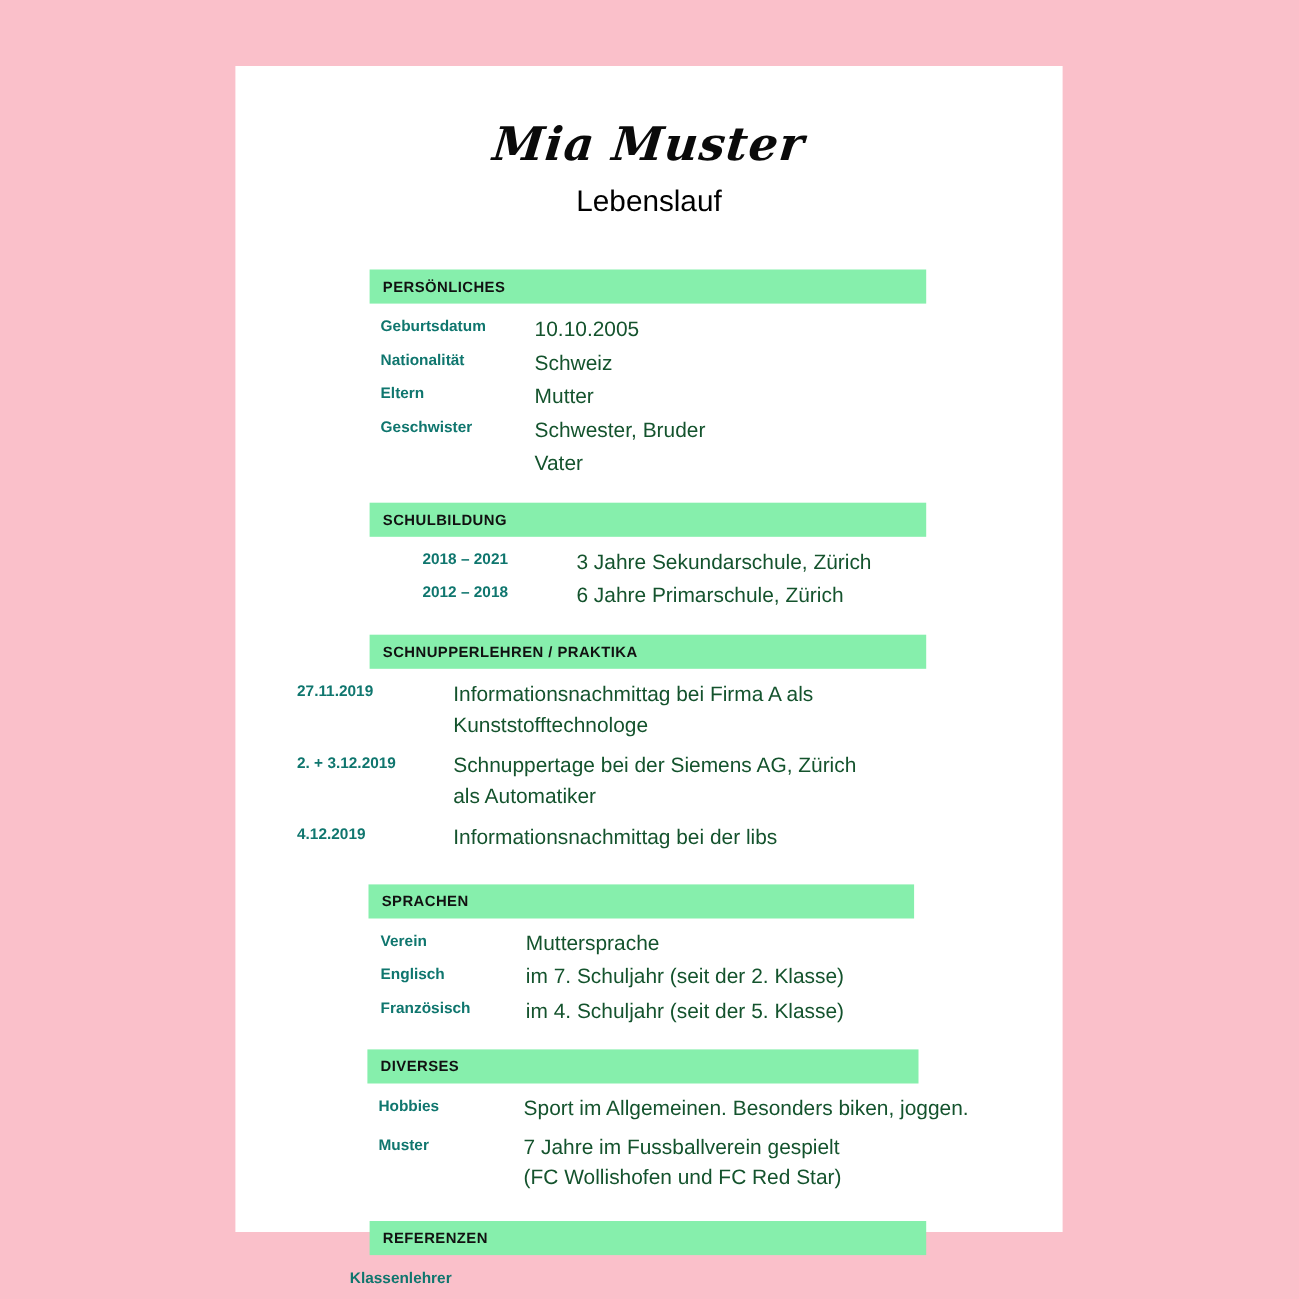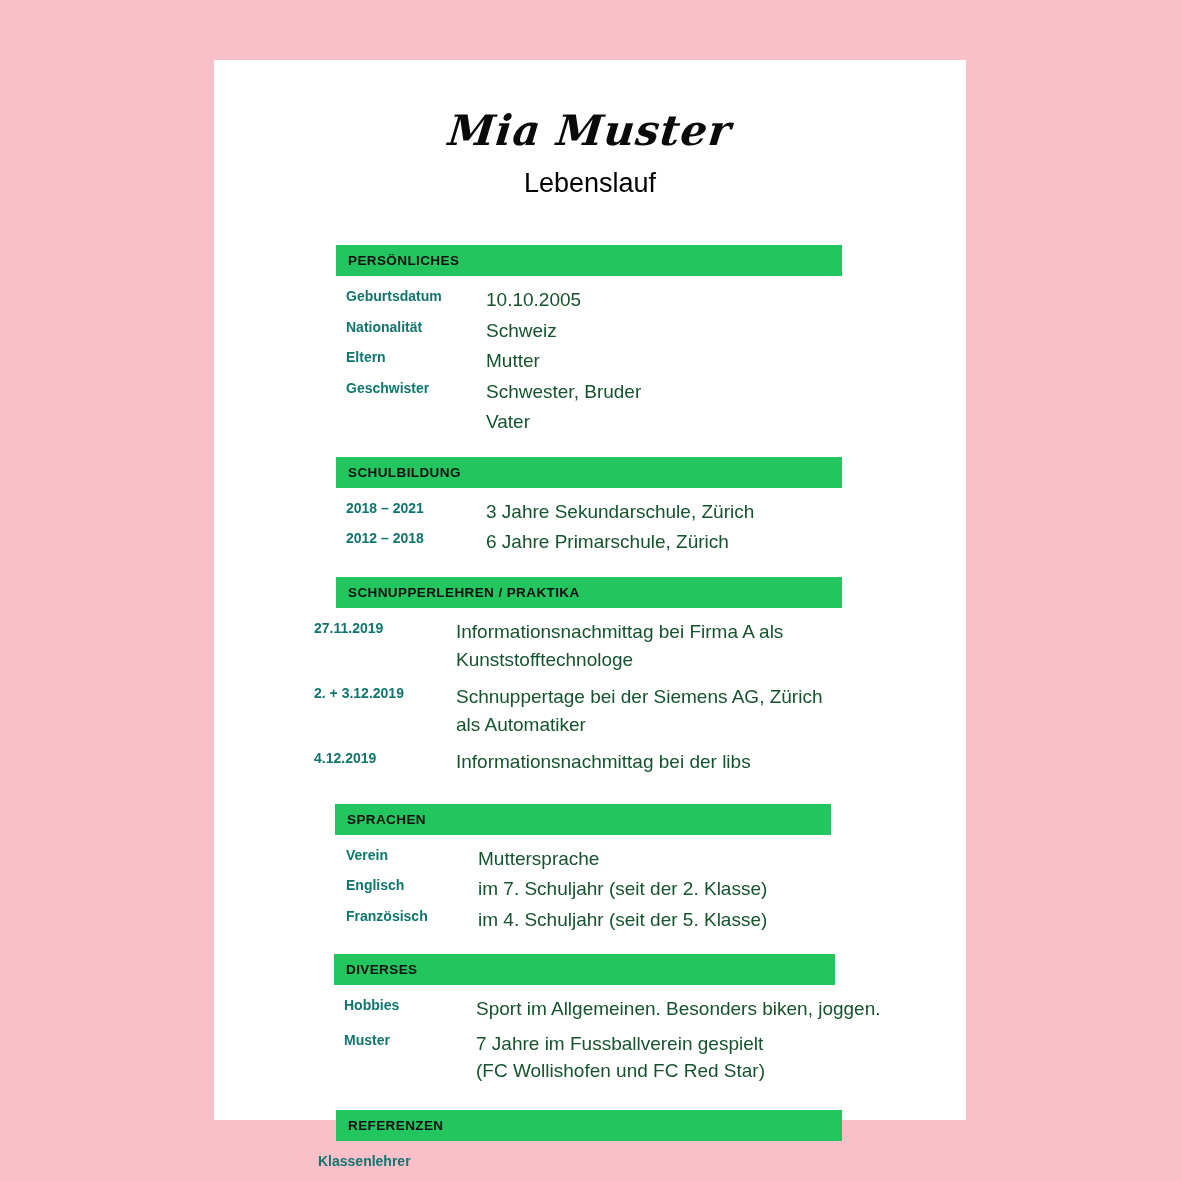--- a/index.html
+++ b/index.html
@@ -50,21 +50,21 @@
   .content {
     margin-top: 46px;
     padding: 0 0 0 0;
   }
 
   .section {
     position: relative;
   }
 
   .section-title {
-    background: #22c55e;
+    background: #86efac;
     font-size: 13.5px;
     font-weight: 700;
     letter-spacing: 0.4px;
     color: #111;
     padding: 8px 0 8px 12px;
     box-sizing: border-box;
   }
 
   .section-body {
     padding: 10px 0 8px 0;
@@ -93,24 +93,24 @@
     flex: 1 1 auto;
   }
 
   
   .sec-personal  .section-title { width: 506px; margin-left: 122px; }
   .sec-personal  .section-body  { margin-left: 132px; }
   .sec-personal  .row-label     { width: 140px; }
 
   .sec-school    .section-title { width: 506px; margin-left: 122px; }
   .sec-school    .section-body  { margin-left: 132px; }
-  .sec-school    .row-label     { width: 140px; }
+  .sec-school    .row-label     { width: 140px; margin-left: 38px; }
 
   .sec-intern    .section-title { width: 506px; margin-left: 122px; }
-  .sec-intern    .section-body  { margin-left: 100px; }
+  .sec-intern    .section-body  { margin-left: 56px; }
   .sec-intern    .row-label     { width: 142px; }
   .sec-intern    .row           { margin-bottom: 10px; }
 
   .sec-lang      .section-title { width: 496px; margin-left: 121px; }
   .sec-lang      .section-body  { margin-left: 132px; }
   .sec-lang      .row-label     { width: 132px; }
 
   .sec-misc      .section-title { width: 501px; margin-left: 120px; }
   .sec-misc      .section-body  { margin-left: 130px; }
   .sec-misc      .row-label     { width: 132px; }

